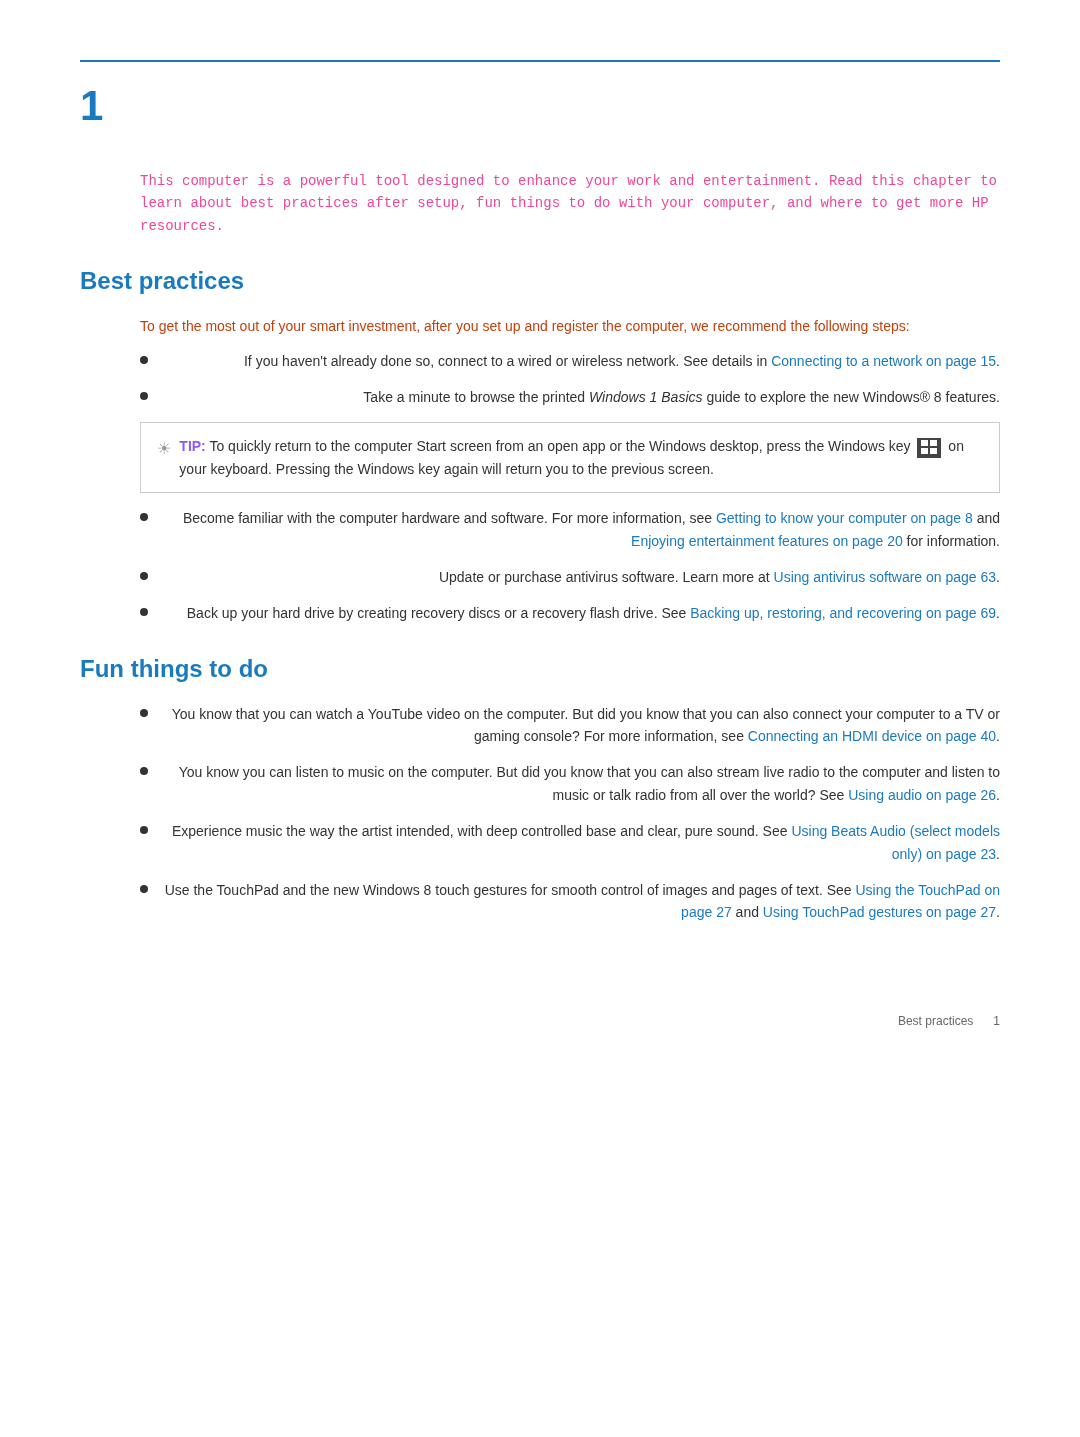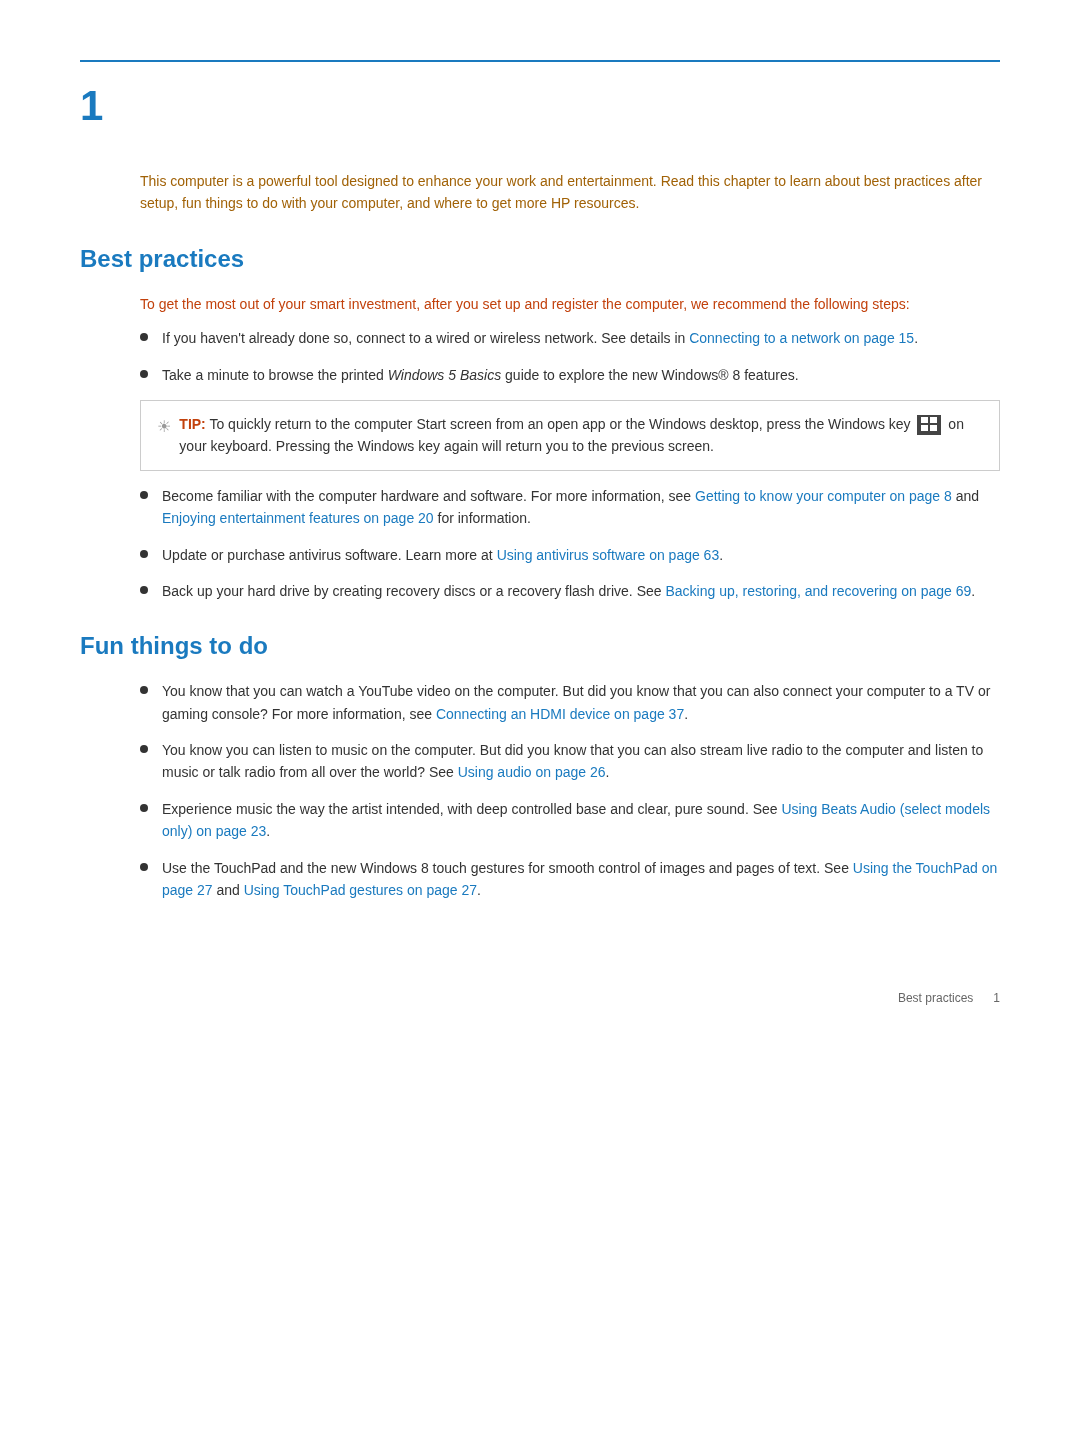--- a/index.html
+++ b/index.html
@@ -36,41 +36,43 @@
     .chapter-number {
       font-size: 42px;
       font-weight: bold;
       color: #1a7abf;
       min-width: 40px;
     }
 
     .intro-text {
       margin: 0 0 30px 60px;
       line-height: 1.6;
-      color: #a16207;
+      color: #ec4899;
+      font-family: Liberation Mono, monospace;
     }
 
     .section-title {
       font-size: 24px;
       font-weight: bold;
       color: #1a7abf;
       margin-bottom: 16px;
       padding-bottom: 4px;
     }
 
     .section-intro {
       margin: 0 0 12px 60px;
       line-height: 1.6;
       color: #c2410c;
     }
 
     .bullet-list {
       list-style: none;
       margin: 0 0 0 60px;
       padding: 0;
+      text-align: right;
     }
 
     .bullet-list li {
       display: flex;
       align-items: flex-start;
       margin-bottom: 14px;
       line-height: 1.6;
     }
 
     .bullet-dot {
@@ -107,21 +109,21 @@
       margin-top: 1px;
       color: #999;
       font-size: 16px;
     }
 
     .tip-content {
       flex: 1;
     }
 
     .tip-label {
-      color: #c2410c;
+      color: #8b5cf6;
       font-weight: bold;
     }
 
     .section-gap {
       margin-bottom: 30px;
     }
 
     .fun-section {
       margin-top: 10px;
     }
@@ -164,21 +166,21 @@
   <ul class="bullet-list">
     <li>
       <span class="bullet-dot"></span>
       <span class="bullet-text">
         If you haven't already done so, connect to a wired or wireless network. See details in <a href="#">Connecting to a network on page 15</a>.
       </span>
     </li>
     <li>
       <span class="bullet-dot"></span>
       <span class="bullet-text">
-        Take a minute to browse the printed <em class="italic">Windows 5 Basics</em> guide to explore the new Windows® 8 features.
+        Take a minute to browse the printed <em class="italic">Windows 1 Basics</em> guide to explore the new Windows® 8 features.
       </span>
     </li>
   </ul>
 
   <div class="tip-box">
     <span class="tip-icon">☀</span>
     <div class="tip-content">
       <span class="tip-label">TIP:</span>
       <span> To quickly return to the computer Start screen from an open app or the Windows desktop, press the Windows key </span>
       <span style="display:inline-block;background:#444;color:#fff;font-size:10px;padding:2px 4px;margin:0 3px;vertical-align:middle;line-height:1;">
@@ -215,21 +217,21 @@
   </ul>
 </div>
 
 <div class="fun-section">
   <h2 class="section-title">Fun things to do</h2>
 
   <ul class="bullet-list">
     <li>
       <span class="bullet-dot"></span>
       <span class="bullet-text">
-        You know that you can watch a YouTube video on the computer. But did you know that you can also connect your computer to a TV or gaming console? For more information, see <a href="#">Connecting an HDMI device on page 37</a>.
+        You know that you can watch a YouTube video on the computer. But did you know that you can also connect your computer to a TV or gaming console? For more information, see <a href="#">Connecting an HDMI device on page 40</a>.
       </span>
     </li>
     <li>
       <span class="bullet-dot"></span>
       <span class="bullet-text">
         You know you can listen to music on the computer. But did you know that you can also stream live radio to the computer and listen to music or talk radio from all over the world? See <a href="#">Using audio on page 26</a>.
       </span>
     </li>
     <li>
       <span class="bullet-dot"></span>

